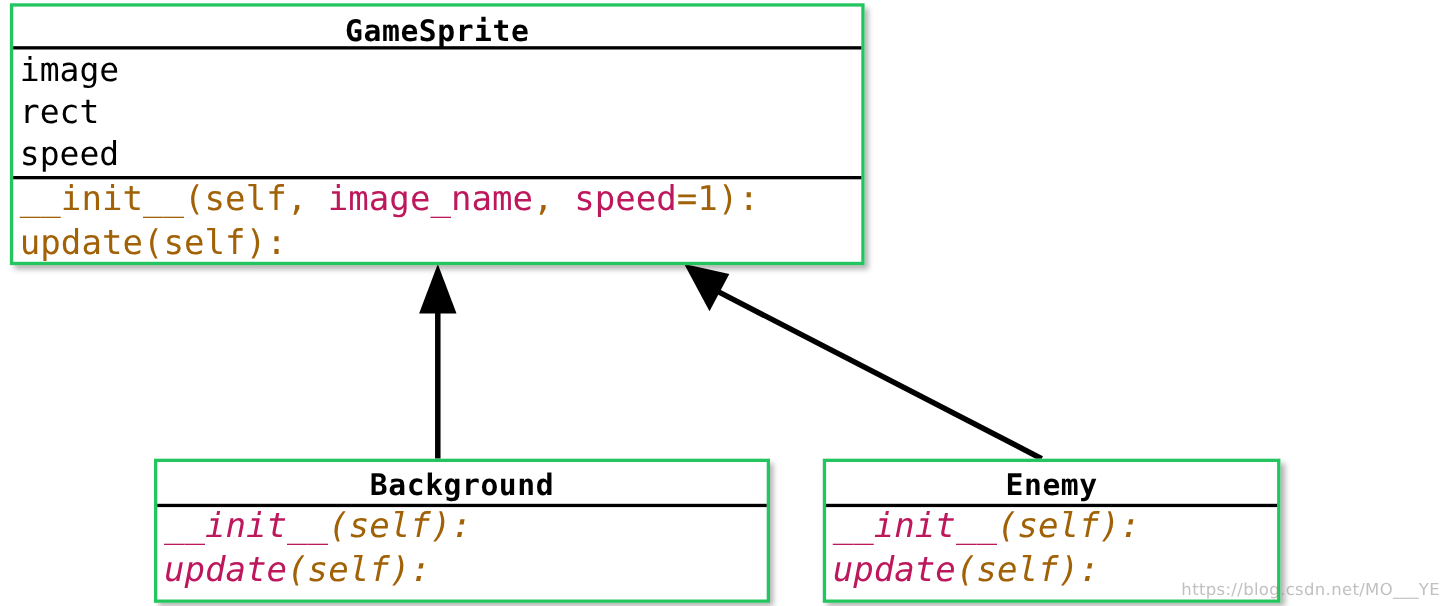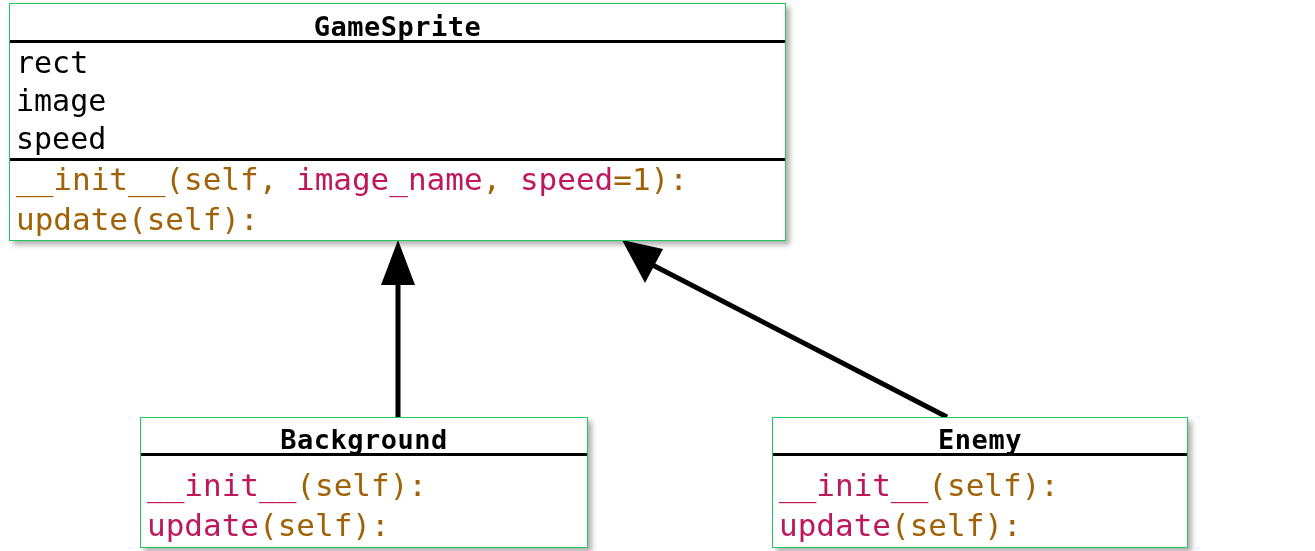--- a/index.html
+++ b/index.html
@@ -13,21 +13,21 @@
     height: 551px;
     background: #ffffff;
     overflow: hidden;
     font-family: "DejaVu Sans Mono", "Liberation Mono", monospace;
   }
 
   
   .uml-class {
     position: absolute;
     background: #ffffff;
-    border: 1px solid #22c55e;
+    border: 3px solid #22c55e;
     box-sizing: border-box;
     box-shadow: 4px 4px 5px rgba(0,0,0,0.30);
     display: flex;
     flex-direction: column;
   }
   .uml-title {
     text-align: center;
     font-family: "DejaVu Sans Mono", "Liberation Mono", monospace;
     font-weight: bold;
     color: #000000;
@@ -67,38 +67,38 @@
   }
   #class-gamesprite .attrs { padding-top: 5px; height: 115px; }
   #class-gamesprite .attrs .uml-row { font-size: 30px; padding-bottom: 8px; }
   #class-gamesprite .methods { padding-top: 3px; }
   #class-gamesprite .methods .uml-row { font-size: 31px; padding-bottom: 9px; }
 
   
   #class-background {
     left: 140px;
     top: 417px;
-    width: 448px;
+    width: 560px;
     height: 131px;
   }
   
   #class-enemy {
-    left: 772px;
+    left: 748px;
     top: 417px;
     width: 416px;
     height: 131px;
   }
   #class-background .uml-title,
   #class-enemy .uml-title {
     height: 38px;
     font-size: 27px;
     padding-top: 8px;
   }
   #class-background .methods,
-  #class-enemy .methods { padding-top: 14px; }
+  #class-enemy .methods { padding-top: 2px; font-style: italic; }
   #class-background .methods .uml-row,
   #class-enemy .methods .uml-row {
     font-size: 31px;
     padding-bottom: 9px;
   }
 
   
   #connectors {
     position: absolute;
     left: 0; top: 0;
@@ -134,22 +134,22 @@
     <g>
       <line x1="947" y1="417" x2="641" y2="259" stroke="#000000" stroke-width="5"></line>
       <polygon points="622,240 663,249 645,283" fill="#000000"></polygon>
     </g>
   </svg>
 
   <div class="uml-class" id="class-gamesprite">
     <div class="uml-title">GameSprite</div>
     <div class="uml-divider"></div>
     <div class="uml-section attrs">
+      <div class="uml-row">image</div>
       <div class="uml-row">rect</div>
-      <div class="uml-row">image</div>
       <div class="uml-row">speed</div>
     </div>
     <div class="uml-divider"></div>
     <div class="uml-section methods">
       <div class="uml-row"><span class="tok-black">__init__(self, </span><span class="tok-red">image_name</span><span class="tok-black">, </span><span class="tok-red">speed</span><span class="tok-black">=1):</span></div>
       <div class="uml-row"><span class="tok-black">update(self):</span></div>
     </div>
   </div>
 
   <div class="uml-class" id="class-background">
@@ -163,14 +163,15 @@
 
   <div class="uml-class" id="class-enemy">
     <div class="uml-title">Enemy</div>
     <div class="uml-divider"></div>
     <div class="uml-section methods">
       <div class="uml-row"><span class="tok-red">__init__</span><span class="tok-black">(self):</span></div>
       <div class="uml-row"><span class="tok-red">update</span><span class="tok-black">(self):</span></div>
     </div>
   </div>
 
+  <div id="watermark">https://blog.csdn.net/MO___YE</div>
 
 </div>
 
 </body></html>

